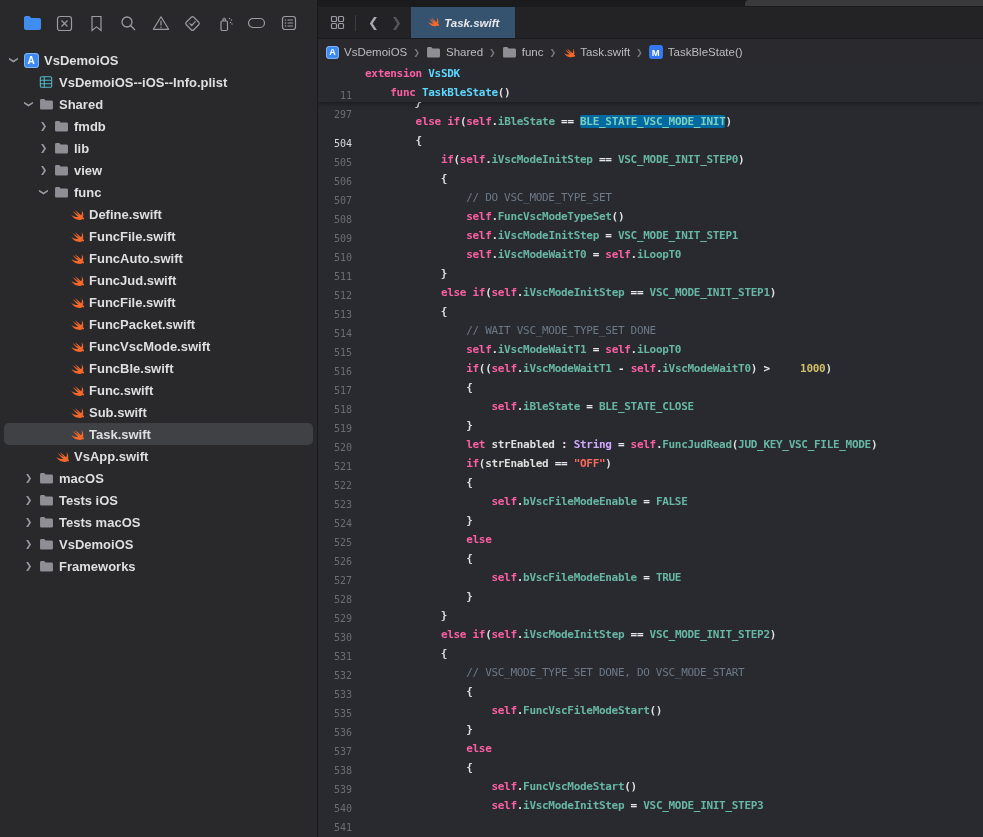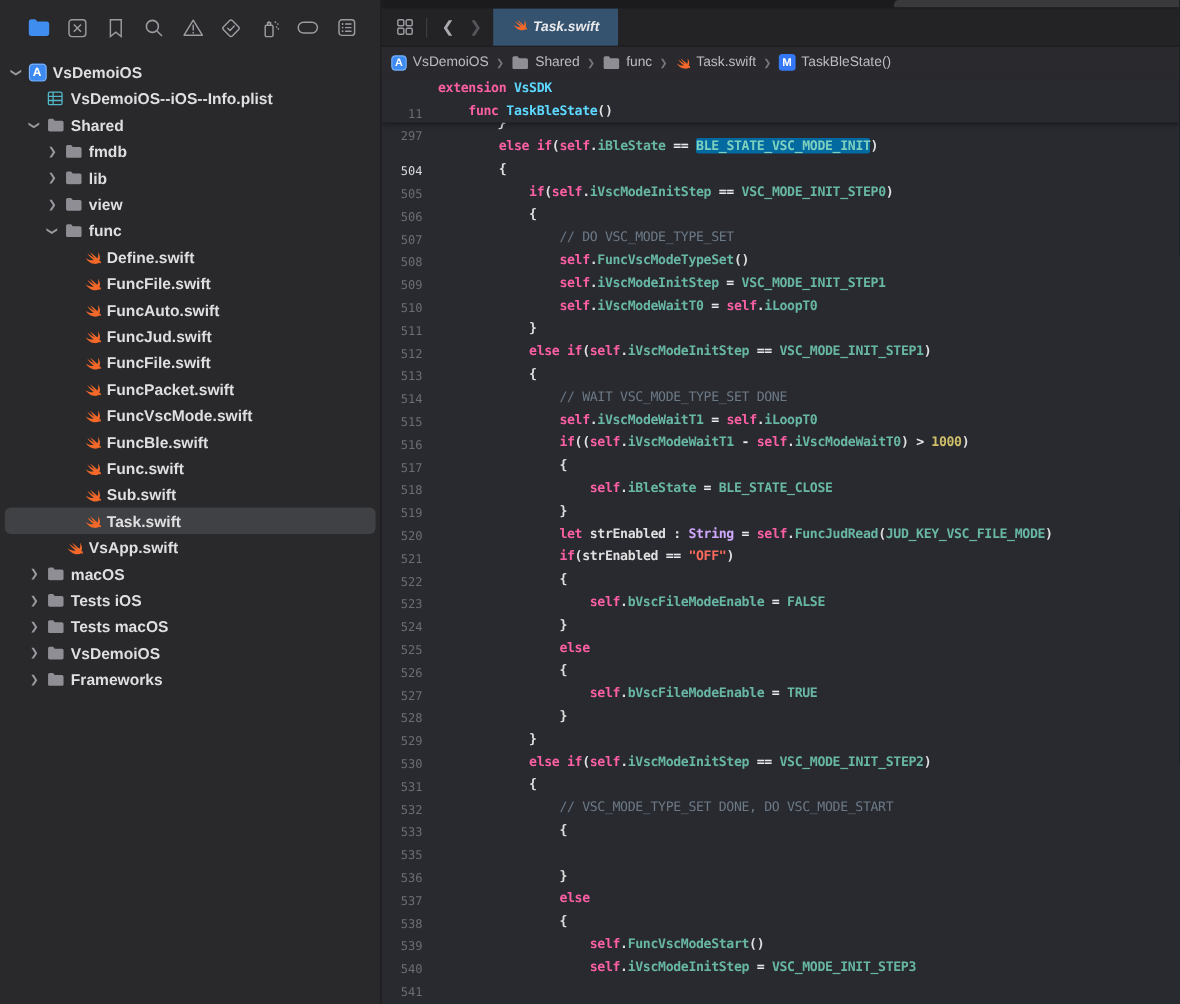--- a/index.html
+++ b/index.html
@@ -45,21 +45,21 @@
   .ln{width:34px;flex:none;text-align:right;color:#6C6C72;font-size:10px;letter-spacing:0;font-weight:normal;margin-top:44px;}
   .cl.cur .ln{color:#D9D9DE;}
   .cs{padding-left:13px;white-space:pre;font-weight:bold;}
   .tk-k{color:#FC5FA3;}
   .tk-o{color:#E7E8EB;}
   .tk-p{color:#DFDFE0;}
   .tk-m{color:#67B7A4;}
   .tk-d{color:#5DD8FF;}
   .tk-c{color:#6C7986;font-weight:normal;}
   .tk-s{color:#FC6A5D;}
-  .tk-n{color:#D0BF69;}
+  .tk-n{color:#D0BF69;margin-left:24px;}
   .tk-t{color:#CFA7FB;}
   .tk-hl{color:#7CD0BD;background:#0369a1;border-radius:2px;}
   #sticky{position:relative;z-index:3;background:#292A30;box-shadow:0 2px 4px rgba(0,0,0,.35);}
   #partial{height:10px;overflow:hidden;position:relative;}
   #partial .cl{transform:translateY(-9px);font-style:italic;}
 </style>
 </head>
 <body>
 
 <div id="app">
@@ -548,20 +548,21 @@
           <div class="cl">
             <span class="ln">533</span>
             <span class="cs"><span class="tk-p">                </span><span class="tk-c">// VSC_MODE_TYPE_SET DONE, DO VSC_MODE_START</span></span>
           </div>
           <div class="cl">
             <span class="ln">535</span>
             <span class="cs"><span class="tk-p">                {</span></span>
           </div>
           <div class="cl">
             <span class="ln">536</span>
+            <span class="cs"><span class="tk-p">                    </span><span class="tk-k">self</span><span class="tk-p">.</span><span class="tk-m">FuncVscFileModeStart</span><span class="tk-p">()</span></span>
           </div>
           <div class="cl">
             <span class="ln">537</span>
             <span class="cs"><span class="tk-p">                }</span></span>
           </div>
           <div class="cl">
             <span class="ln">538</span>
             <span class="cs"><span class="tk-p">                </span><span class="tk-k">else</span></span>
           </div>
           <div class="cl">

